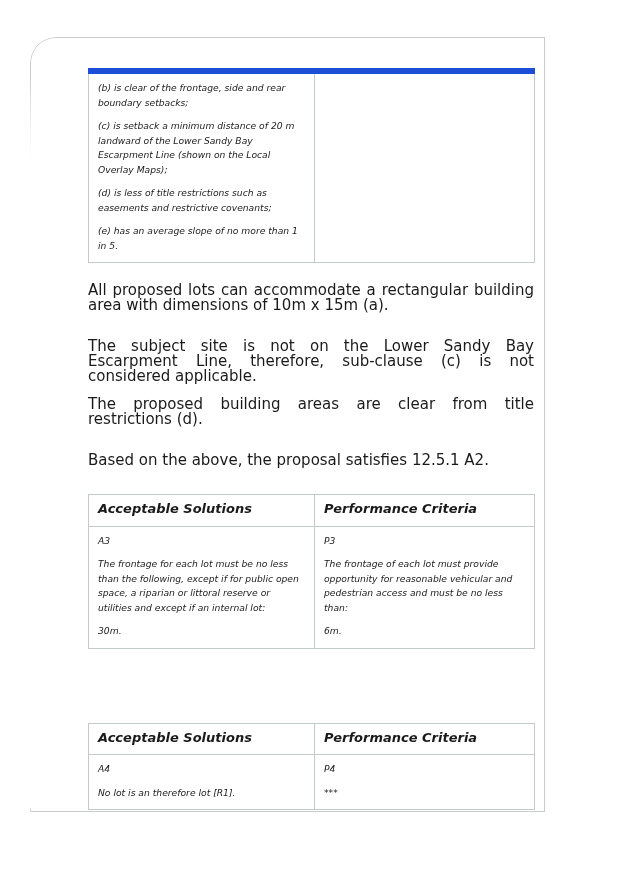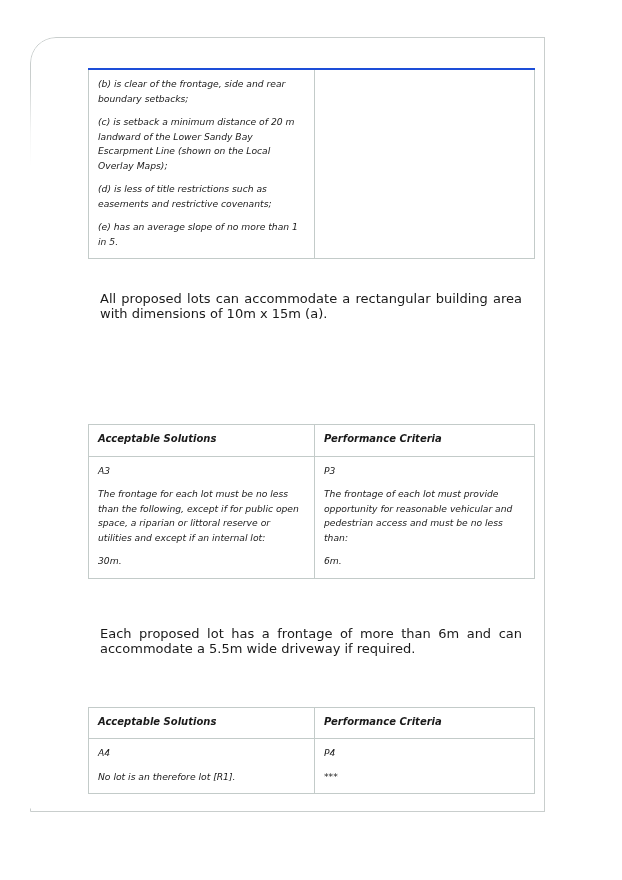--- a/index.html
+++ b/index.html
@@ -75,34 +75,34 @@
   .cellhead,
   .cellbody {
     font-family: "DejaVu Sans", sans-serif;
     font-style: italic;
     font-size: 9.2px;
     line-height: 14.5px;
     color: #1a1a1a;
     margin: 0 0 9px 0;
   }
   .cellbody:last-child, .cellhead:last-child { margin-bottom: 0; }
-  .cellhead { font-weight: bold; font-size: 10px; }
+  .cellhead { font-weight: bold; font-size: 13px; }
   .hdrrow td { padding-top: 6px; padding-bottom: 6px; }
 
   
   table.continued { border-top: 0; }
-  table.continued tr:first-child td { border-top: 2px solid #1d4ed8; }
+  table.continued tr:first-child td { border-top: 6px solid #1d4ed8; }
 
   
   p.body {
     font-family: "DejaVu Sans", sans-serif;
-    font-size: 13px;
+    font-size: 15px;
     line-height: 15px;
     text-align: justify;
-    margin: 12px;
+    margin: 0;
     color: #1a1a1a;
   }
   .gap-13 { height: 13px; }
   .gap-20 { height: 20px; }
   .gap-22 { height: 22px; }
   .gap-26 { height: 26px; }
   .gap-top-1 { height: 68px; }
 
   
   .footer {
@@ -140,23 +140,26 @@
         <td></td>
       </tr>
     </tbody>
   </table>
 
   <div class="gap-20"></div>
 
   <p class="body">All proposed lots can accommodate a rectangular building area with dimensions of 10m x 15m (a).</p>
   <div class="gap-13"></div>
   <div class="gap-13"></div>
-  <div class="gap-13"></div>
-  <div class="gap-13"></div>
-  <div class="gap-13"></div>
+  <p class="body">The subject site is not on the Lower Sandy Bay Escarpment Line, therefore, sub-clause (c) is not considered applicable.</p>
+  <div class="gap-13"></div>
+  <p class="body">The proposed building areas are clear from title restrictions (d).</p>
+  <div class="gap-13"></div>
+  <div class="gap-13"></div>
+  <p class="body">Based on the above, the proposal satisfies 12.5.1 A2.</p>
 
   <div class="gap-26"></div>
 
   <table class="spec">
     <colgroup>
         <col class="left">
         <col class="right">
       </colgroup>
     <tbody>
       <tr class="hdrrow">
@@ -178,21 +181,20 @@
           <p class="cellbody">The frontage of each lot must provide opportunity for reasonable vehicular and pedestrian access and must be no less than:</p>
           <p class="cellbody">6m.</p>
         </td>
       </tr>
     </tbody>
   </table>
 
   <div class="gap-22"></div>
 
   <div class="gap-13"></div>
-  <p class="body">Each proposed lot has a frontage of more than 6m and can accommodate a 5.5m wide driveway if required.</p>
   <div class="gap-13"></div>
 
   <div class="gap-26"></div>
 
   <table class="spec">
     <colgroup>
         <col class="left">
         <col class="right">
       </colgroup>
     <tbody>

